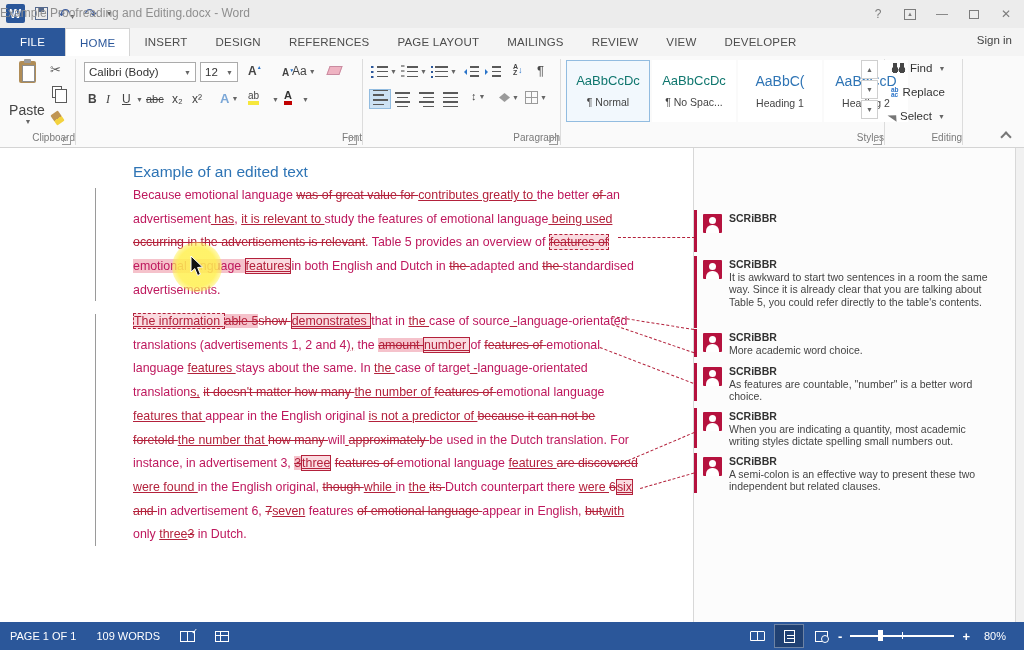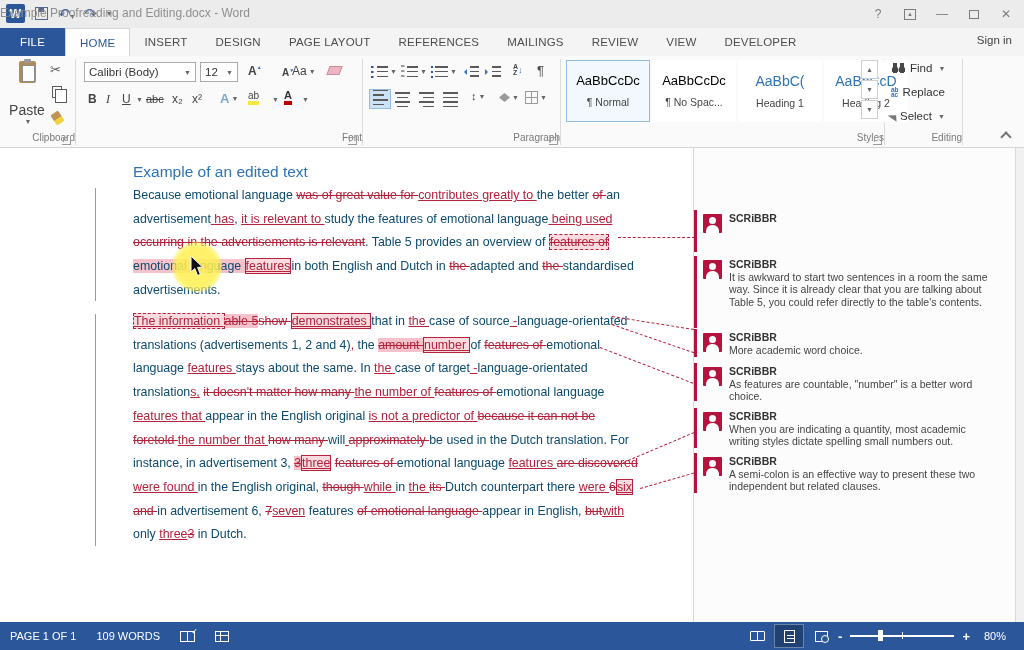--- a/index.html
+++ b/index.html
@@ -89,21 +89,21 @@
   .ind-inc:before { border-left-color:#2b74c9; }
   .sort-ic { font-size:7px; line-height:6px; color:#444; font-weight:bold; letter-spacing:0; }
   .pilcrow { font-size:13px; color:#4a4a4a; }
   .spacing-ic { font-size:11px; color:#444; }
   .shading-ic { width:11px; height:9px; background:#9a9a9a; clip-path:polygon(50% 0,100% 50%,50% 100%,0 50%); }
   .border-ic { width:13px; height:13px; border:1px solid #9a9a9a;
     background:linear-gradient(#9a9a9a,#9a9a9a) center/100% 1px no-repeat, linear-gradient(#9a9a9a,#9a9a9a) center/1px 100% no-repeat; }
 
   
   .stylecard { position:absolute; top:4px; width:84px; height:62px; text-align:center; background:#fff; border:1px solid transparent; }
-  .stylecard .sample { font-size:13px; color:#000000; margin-top:12px; white-space:nowrap; overflow:hidden; }
+  .stylecard .sample { font-size:13px; color:#0f766e; margin-top:12px; white-space:nowrap; overflow:hidden; }
   .stylecard .sample.blue { color:#2e74b5; font-size:14px; }
   .stylecard .sname { font-size:10.5px; color:#444; margin-top:8px; white-space:nowrap; overflow:hidden; }
   .stylecard.sel { border:1px solid #92bce0; background:#f2f8fd; }
   .sscroll { position:absolute; width:17px; height:19px; border:1px solid #cfcfcf; background:#fff; color:#666; font-size:7px; display:flex; align-items:center; justify-content:center; }
 
   
   .edrow { position:absolute; left:6px; display:flex; align-items:center; gap:4px; font-size:11.5px; color:#333; }
   .binoc { width:15px; height:11px; position:relative;
     background:radial-gradient(circle at 27% 62%, #474747 3.2px, transparent 3.6px),
                radial-gradient(circle at 73% 62%, #474747 3.2px, transparent 3.6px); }
@@ -114,21 +114,21 @@
   .collapse { position:absolute; right:14px; bottom:6px; width:8px; height:8px; border-left:2px solid #777; border-top:2px solid #777; transform:rotate(45deg); }
 
   
   .docarea { position:absolute; left:0; top:148px; width:1024px; height:474px; background:#fff; overflow:hidden; }
   .doc-sep { position:absolute; left:693px; top:0; width:1px; height:474px; background:#d8d8d8; }
   .scrollstrip { position:absolute; left:1015px; top:0; width:9px; height:474px; background:#f1f1f1; border-left:1px solid #d8d8d8; }
   .comments-bg { position:absolute; left:694px; top:0; width:321px; height:474px; background:#fcfcfc; }
   .doc-heading { position:absolute; left:133px; top:15px; font-size:15.5px; color:#2e74b5; }
   .changebar { position:absolute; left:95px; width:1px; background:#9a9a9a; }
   .doc-line { position:absolute; left:133px; white-space:nowrap; font-size:12.4px; line-height:18px; color:#3a3a3a; }
-  .r-n { color:#0c4a6e; }
+  .r-n { color:#be185d; }
   .r-d { color:#b3213b; text-decoration:line-through; }
   .r-i { color:#b3213b; text-decoration:underline; }
   .hl { background:#f5c2cb; }
   .box { border:1px solid #b3213b; background:#fadbe0; }
   .dbox { border:1px dashed #b3213b; background:#fadbe0; }
 
   
   .comment { position:absolute; left:703px; width:292px; }
   .cbar { position:absolute; left:694px; width:3px; background:#b5123e; }
   .avatar { position:absolute; left:0; top:2px; width:19px; height:19px; background:#b5123e; border-radius:1px; overflow:hidden; }
@@ -183,22 +183,22 @@
       </span>
     <span class="win-btn">✕</span>
   </div>
 </div>
 
 <div class="tabrow">
   <div class="tab tab-file">FILE</div>
   <div class="tab tab-active">HOME</div>
   <div class="tab">INSERT</div>
   <div class="tab">DESIGN</div>
+  <div class="tab">REFERENCES</div>
   <div class="tab">PAGE LAYOUT</div>
-  <div class="tab">REFERENCES</div>
   <div class="tab">MAILINGS</div>
   <div class="tab">REVIEW</div>
   <div class="tab">VIEW</div>
   <div class="tab">DEVELOPER</div>
 </div>
 <div class="signin">Sign in</div>
 
 <div class="ribbon">
   <div class="rdiv" style="left:75px"></div>
   <div class="rdiv" style="left:362px"></div>

